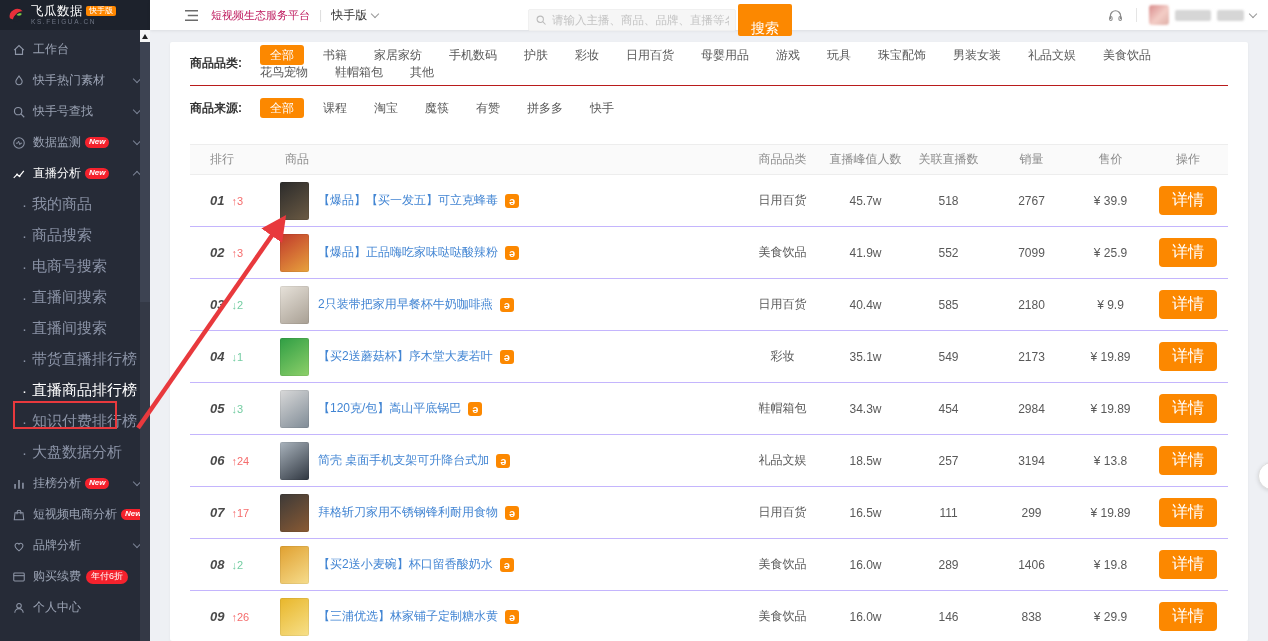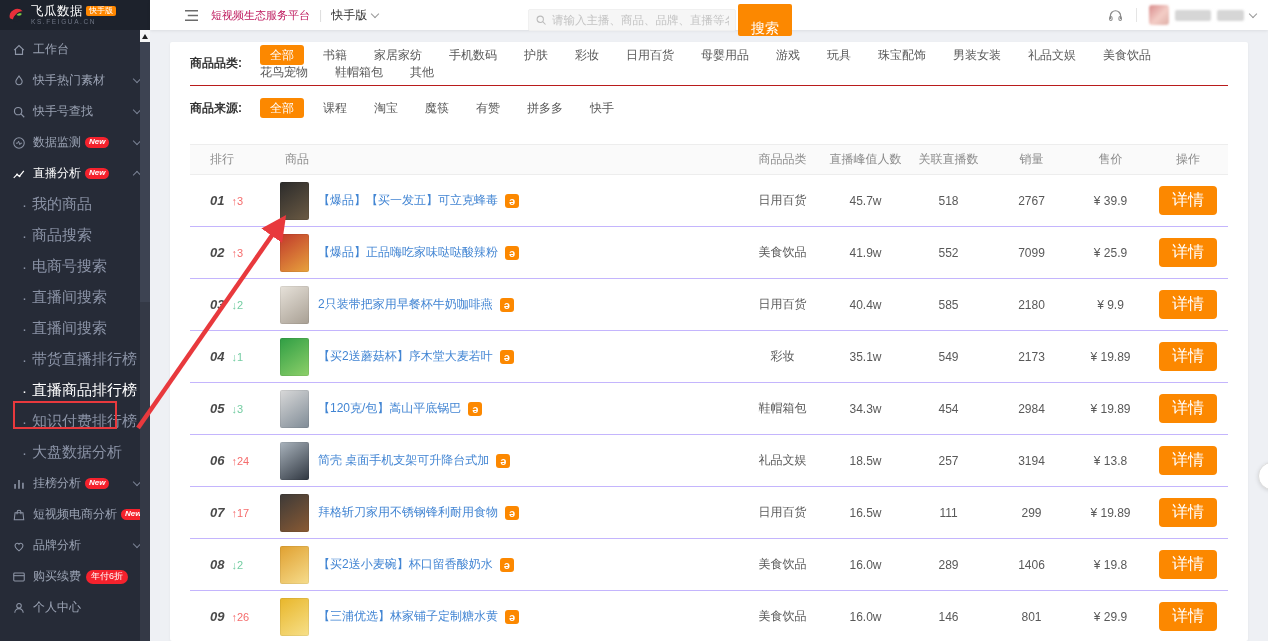--- a/index.html
+++ b/index.html
@@ -461,21 +461,21 @@
                 <span class="chg up">↑<span>26</span></span>
               </div>
               <div class="cell prod-cell">
                 <span class="prod-img" style="background:linear-gradient(145deg,#e8b62a,#f7e08a)"></span>
                 <a class="prod-title">【三浦优选】林家铺子定制糖水黄</a>
                 <span class="ks-ico">ə</span>
               </div>
               <div class="cell c">美食饮品</div>
               <div class="cell c">16.0w</div>
               <div class="cell c">146</div>
-              <div class="cell c">801</div>
+              <div class="cell c">838</div>
               <div class="cell c price">¥ 29.9</div>
               <div class="cell c"><button class="detail-btn">详情</button></div>
             </div>
           </div>
       </div>
     </div>
   </div>
 </div>
 
 <div class="anno-box"></div>

